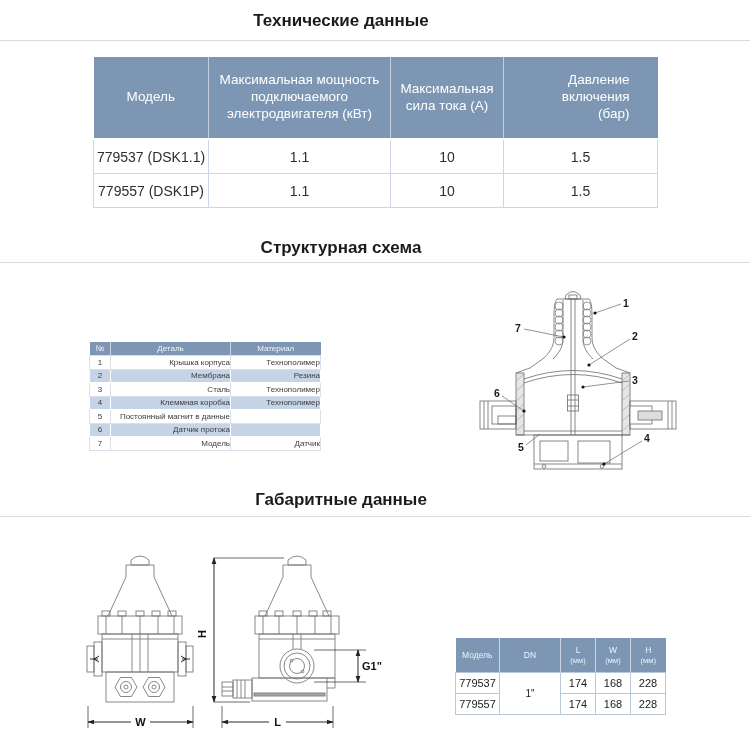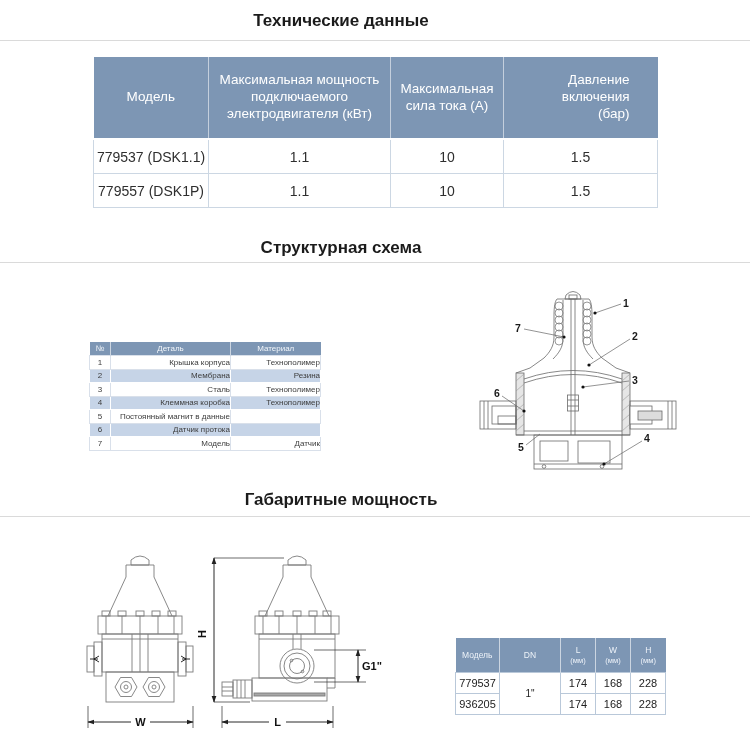--- a/index.html
+++ b/index.html
@@ -246,21 +246,21 @@
         </g>
         <g>
           <line x1="164" y1="158" x2="126" y2="181" stroke="#666" stroke-width="0.7"></line>
           <circle cx="126" cy="181" r="1.6" fill="#111"></circle>
           <text x="169" y="159" text-anchor="middle">4</text>
         </g>
       </g>
     </svg>
   </div>
 
-  <div class="sec-title" style="top:490px">Габаритные мощность</div>
+  <div class="sec-title" style="top:490px">Габаритные данные</div>
   <div class="rule" style="top:516px"></div>
 
   <div class="svgwrap" style="left:60px;top:538px">
     <svg width="390" height="205" viewBox="0 0 390 205">
       <defs>
         <marker id="arr" viewBox="0 0 10 10" refX="9" refY="5" markerWidth="7" markerHeight="7" orient="auto-start-reverse">
           <path d="M0,1.5 L10,5 L0,8.5 z" fill="#222"></path>
         </marker>
       </defs>
 
@@ -401,21 +401,21 @@
     </thead>
     <tbody>
       <tr>
         <td>779537</td>
         <td class="dn" rowspan="2">1"</td>
         <td>174</td>
         <td>168</td>
         <td>228</td>
       </tr>
       <tr>
-        <td>936205</td>
+        <td>779557</td>
         <td>174</td>
         <td>168</td>
         <td>228</td>
       </tr>
     </tbody>
   </table>
 
 </div>
 
 </body></html>

